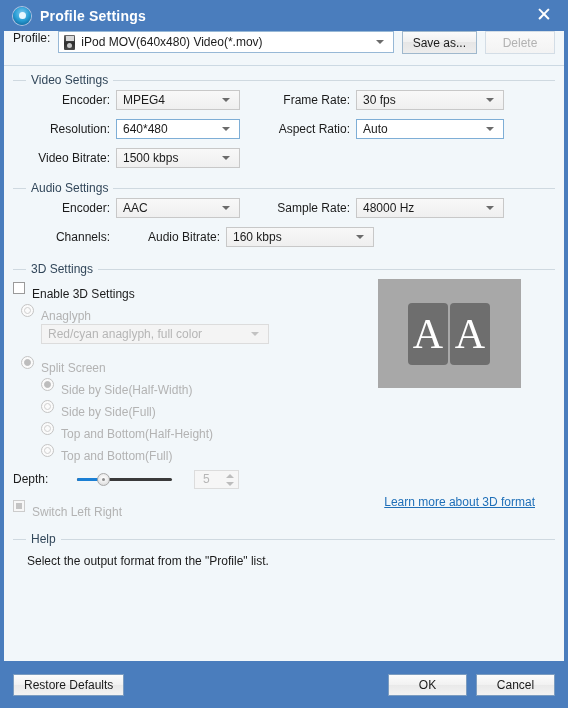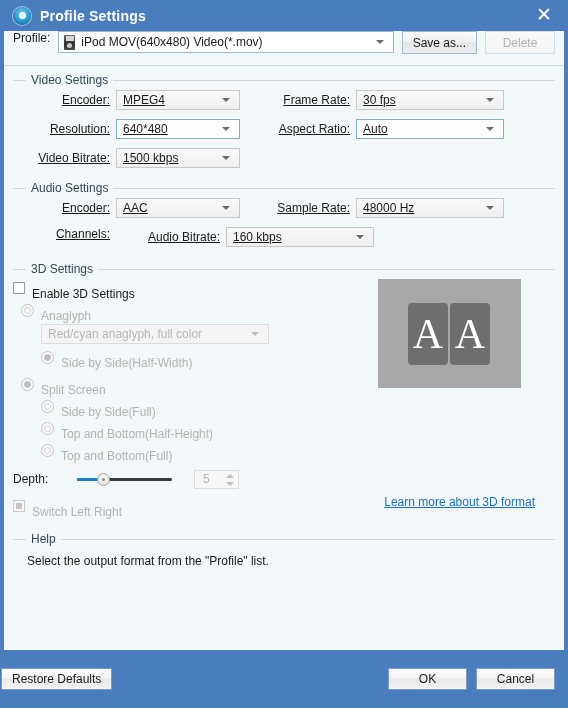--- a/index.html
+++ b/index.html
@@ -177,24 +177,23 @@
     top: -8px;
     left: 13px;
     background: #f2f7fa;
     padding: 0 5px;
     font-size: 12px;
     color: #32475a;
   }
 
   .field-row {
     display: flex;
-    align-items: flex-start;
+    align-items: center;
     height: 20px;
     margin-top: 9px;
-    text-decoration: underline;
   }
   .field {
     display: flex;
     align-items: center;
   }
   .field .lbl {
     font-size: 12px;
     color: #1b1b1b;
     text-align: right;
     white-space: nowrap;
@@ -411,26 +410,26 @@
 
   .help-text {
     font-size: 12px;
     color: #1b1b1b;
     margin-top: 14px;
     margin-left: 14px;
   }
 
   
   .footer {
-    height: 58px;
+    height: 47px;
     background: #4a7dbd;
     flex: none;
     display: flex;
     align-items: center;
-    padding: 0 1px;
+    padding: 0 13px;
     box-sizing: border-box;
     margin: 0 -4px;
     position: relative;
   }
   .footer .btn {
     margin-left: 0;
     height: 22px;
     border: 1px solid #7b9cc0;
     background: linear-gradient(180deg,#fcfcfc 0%,#f1f1f1 50%,#e9e9e9 51%,#f2f2f2 100%);
   }
@@ -562,28 +561,28 @@
           <div class="radio-row indent-1">
             <span class="rb"></span>
             <span class="lbl-txt dim">Anaglyph</span>
           </div>
 
           <div class="combo disabled anaglyph-combo">
             <span class="combo-text">Red/cyan anaglyph, full color</span>
             <span class="combo-arrow"></span>
           </div>
 
+          <div class="radio-row indent-1" style="margin-top:9px;">
+            <span class="rb checked"></span>
+            <span class="lbl-txt dim">Split Screen</span>
+          </div>
+
           <div class="radio-row indent-2">
             <span class="rb checked"></span>
             <span class="lbl-txt dim">Side by Side(Half-Width)</span>
-          </div>
-
-          <div class="radio-row indent-1" style="margin-top:9px;">
-            <span class="rb checked"></span>
-            <span class="lbl-txt dim">Split Screen</span>
           </div>
           <div class="radio-row indent-2">
             <span class="rb"></span>
             <span class="lbl-txt dim">Side by Side(Full)</span>
           </div>
           <div class="radio-row indent-2">
             <span class="rb"></span>
             <span class="lbl-txt dim">Top and Bottom(Half-Height)</span>
           </div>
           <div class="radio-row indent-2">

